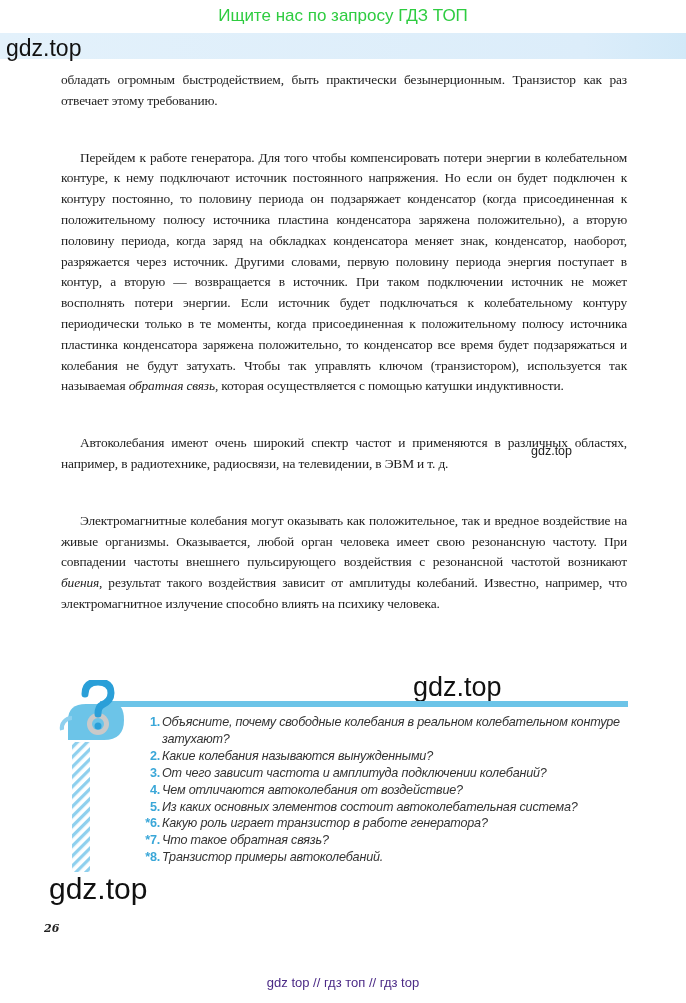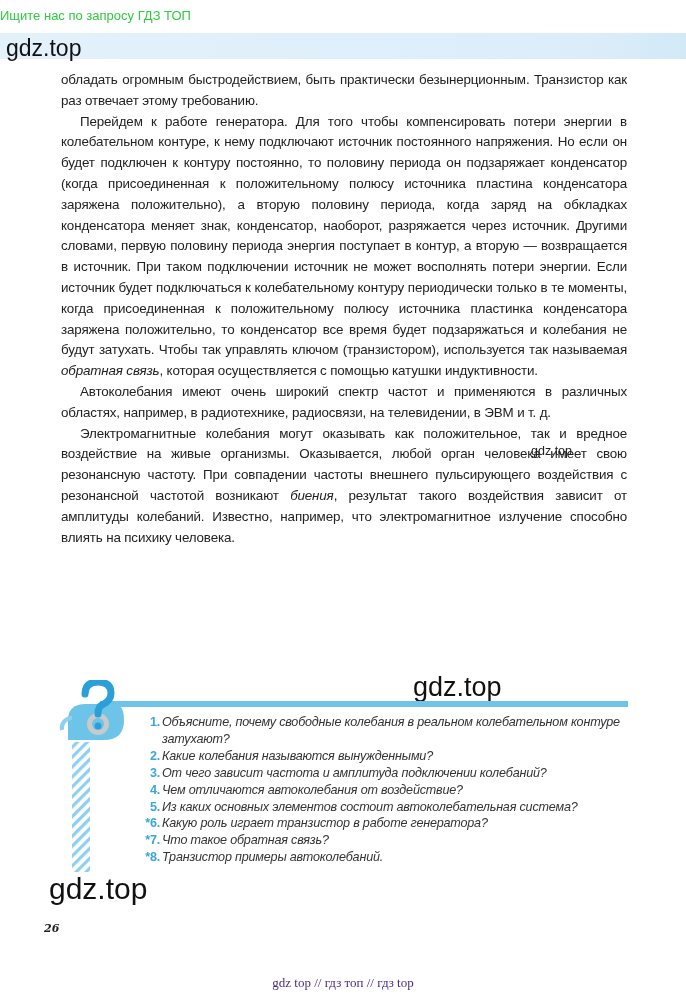--- a/index.html
+++ b/index.html
@@ -2,38 +2,38 @@
 <html><head>
 <meta charset="utf-8">
 <style>
   html, body { margin: 0; padding: 0; }
   body {
     width: 686px; height: 1003px; position: relative; overflow: hidden;
     background: #ffffff; font-family: "DejaVu Serif", serif; color: #222;
   }
   .top-banner {
     position: absolute; left: 0; top: 0; width: 686px; height: 32px;
-    line-height: 32px;
-    font-family: "Liberation Sans", sans-serif; font-size: 13px; color: #2ecc40;
+    text-align: center; line-height: 32px;
+    font-family: "Liberation Sans", sans-serif; font-size: 17px; color: #2ecc40;
   }
   .site-bar {
     position: absolute; left: 0; top: 33px; width: 686px; height: 26px;
     background: linear-gradient(90deg, #e3f1fb 0%, #dcedfa 85%, #d2e9f8 100%);
   }
   .site-bar-label {
     position: absolute; left: 6px; top: 0; line-height: 30px;
     font-family: "Liberation Sans", sans-serif; font-size: 23px; color: #111;
   }
   .text-body {
     position: absolute; left: 61px; top: 70px; width: 566px;
-    font-family: Liberation Sans, sans-serif; font-size: 13.4px; line-height: 20.8px;
+    font-family: Liberation Serif, serif; font-size: 13.4px; line-height: 20.8px;
     letter-spacing: -0.15px; color: #222; text-align: justify;
   }
   .text-body p { margin: 0; text-indent: 0; }
-  .text-body p.indent { text-indent: 19px; }
+  .text-body p.indent { text-indent: 19px; margin-top: 36px; }
   .text-body em { font-style: italic; }
   .wm-small {
     position: absolute; left: 531px; top: 444px;
     font-family: "Liberation Sans", sans-serif; font-size: 12.5px; color: #222;
   }
   .wm-mid {
     position: absolute; left: 413px; top: 672px;
     font-family: "Liberation Sans", sans-serif; font-size: 27px; color: #111;
   }
   .wm-big {
@@ -55,21 +55,21 @@
     position: absolute; left: 0; width: 17px; text-align: right;
     font-style: normal; font-weight: bold; color: #3aa7d8;
   }
   .q-item.starred .q-num { left: -3px; width: 20px; }
   .page-number {
     position: absolute; left: 44px; top: 922px;
     font-family: "DejaVu Serif", serif; font-size: 11px; font-weight: bold; font-style: italic; color: #222;
   }
   .footer-links {
     position: absolute; left: 0; top: 975px; width: 686px; text-align: center;
-    font-family: Liberation Serif, serif; font-size: 13px; color: #4b2a86;
+    font-family: Liberation Sans, sans-serif; font-size: 13px; color: #4b2a86;
   }
 </style>
 </head>
 <body>
 
 <div class="top-banner">Ищите нас по запросу ГДЗ ТОП</div>
 
 <div class="site-bar">
   <span class="site-bar-label">gdz.top</span>
 </div>

